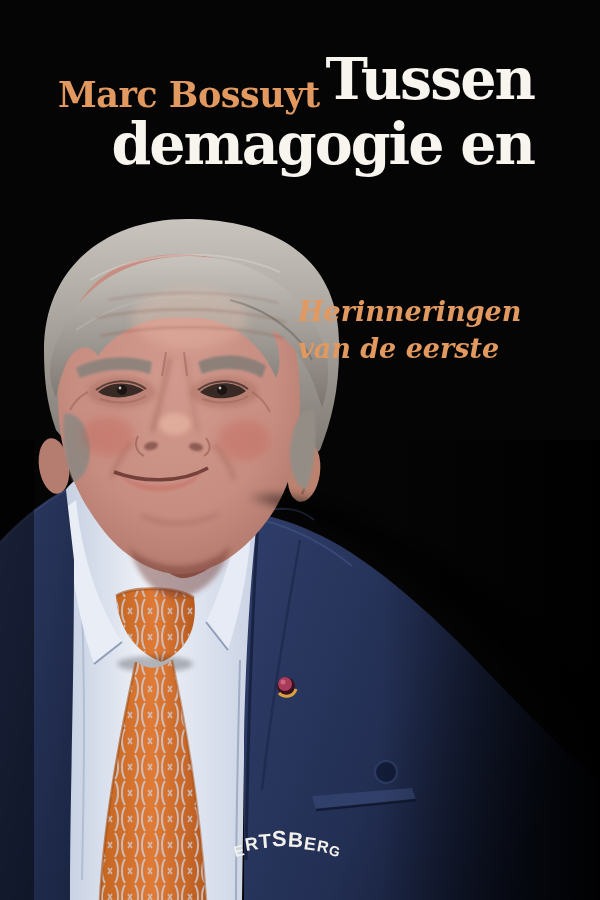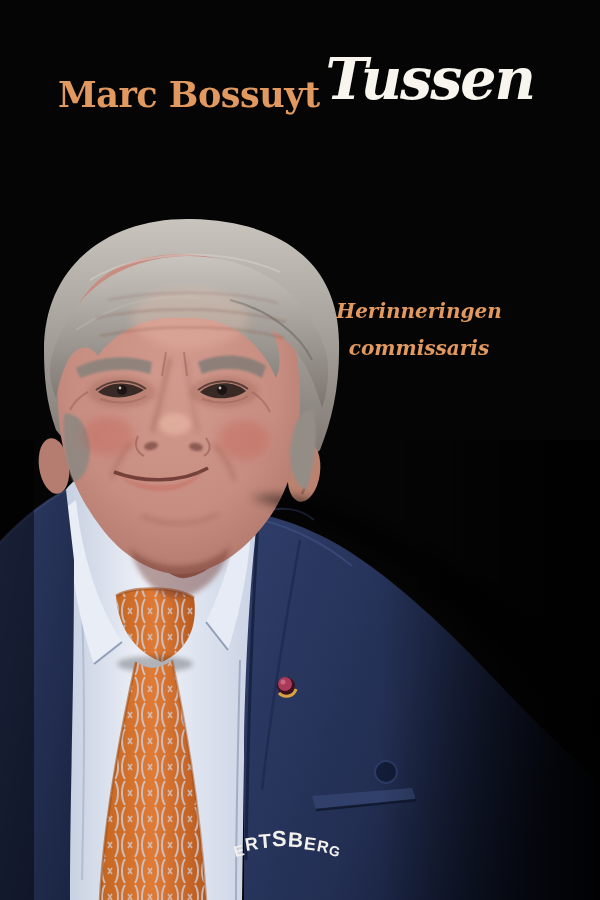--- a/index.html
+++ b/index.html
@@ -12,28 +12,28 @@
   .text-layer{position:absolute;inset:0;z-index:5;pointer-events:none;}
 
   .author{
     position:absolute;left:58px;top:74px;
     font-size:35px;font-weight:bold;letter-spacing:-0.5px;
     color:var(--accent,#e2995f);white-space:nowrap;
   }
   .title{
     position:absolute;top:46px;right:66px;margin:0;
     text-align:right;color:var(--title,#f8f5ef);
-    font-size:57px;line-height:65px;font-weight:bold;letter-spacing:-2px;font-style:italic;
+    font-size:57px;line-height:65px;font-weight:bold;letter-spacing:-2px;
   }
   .title .t-line{white-space:nowrap;}
   .subtitle{
     position:absolute;top:293px;right:60px;width:242px;
-    text-align:center;color:var(--accent,#e2995f);
+    text-align:left;color:var(--accent,#e2995f);
     font-style:italic;font-weight:bold;
-    font-size:20px;line-height:37px;
+    font-size:27px;line-height:37px;
   }
   .subtitle .s-line{white-space:nowrap;}
 
   .publisher{
     position:absolute;left:229px;top:820px;width:116px;height:44px;
     display:flex;align-items:center;justify-content:center;
     color:var(--pub,#f3f1ec);
     font-family:"Liberation Sans",sans-serif;font-weight:bold;
   }
   .publisher span{display:inline-block;margin:0 0.5px;}
@@ -221,25 +221,26 @@
     <rect x="380" y="440" width="220" height="460" fill="url(#fadeR)"></rect>
     <rect x="0" y="440" width="34" height="460" fill="#000" opacity="0.45"></rect>
   </svg>
 
   <div class="text-layer">
 
     <div class="author">Marc Bossuyt</div>
 
     <h1 class="title">
       <div class="t-line">Tussen</div>
+      <div class="t-line">demagogie en</div>
     </h1>
 
     <div class="subtitle">
       <div class="s-line">Herinneringen</div>
-      <div class="s-line">commissaris</div>
+      <div class="s-line">van de eerste</div>
     </div>
 
     <div class="publisher" aria-label="ERTSBERG">
       <span class="pl0">E</span>
       <span class="pl1">R</span>
       <span class="pl2">T</span>
       <span class="pl3">S</span>
       <span class="pl4">B</span>
       <span class="pl5">E</span>
       <span class="pl6">R</span>

